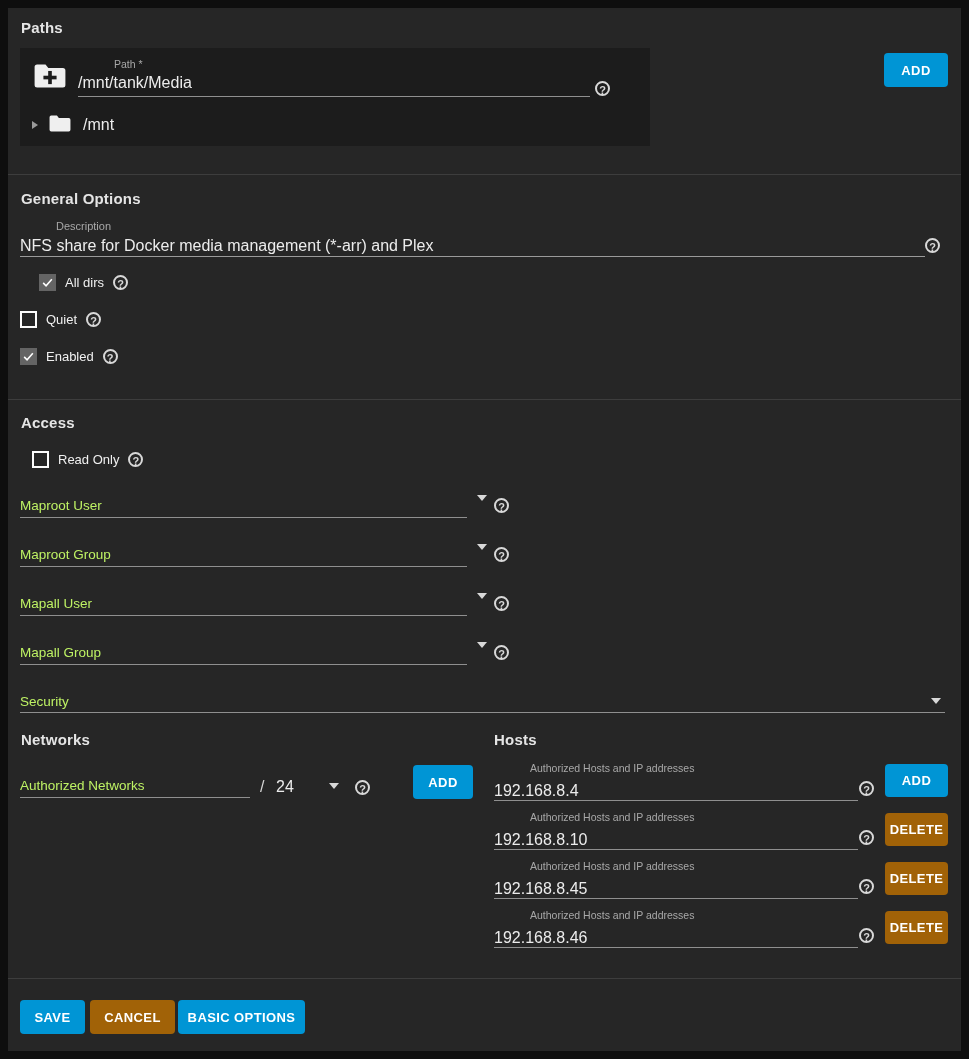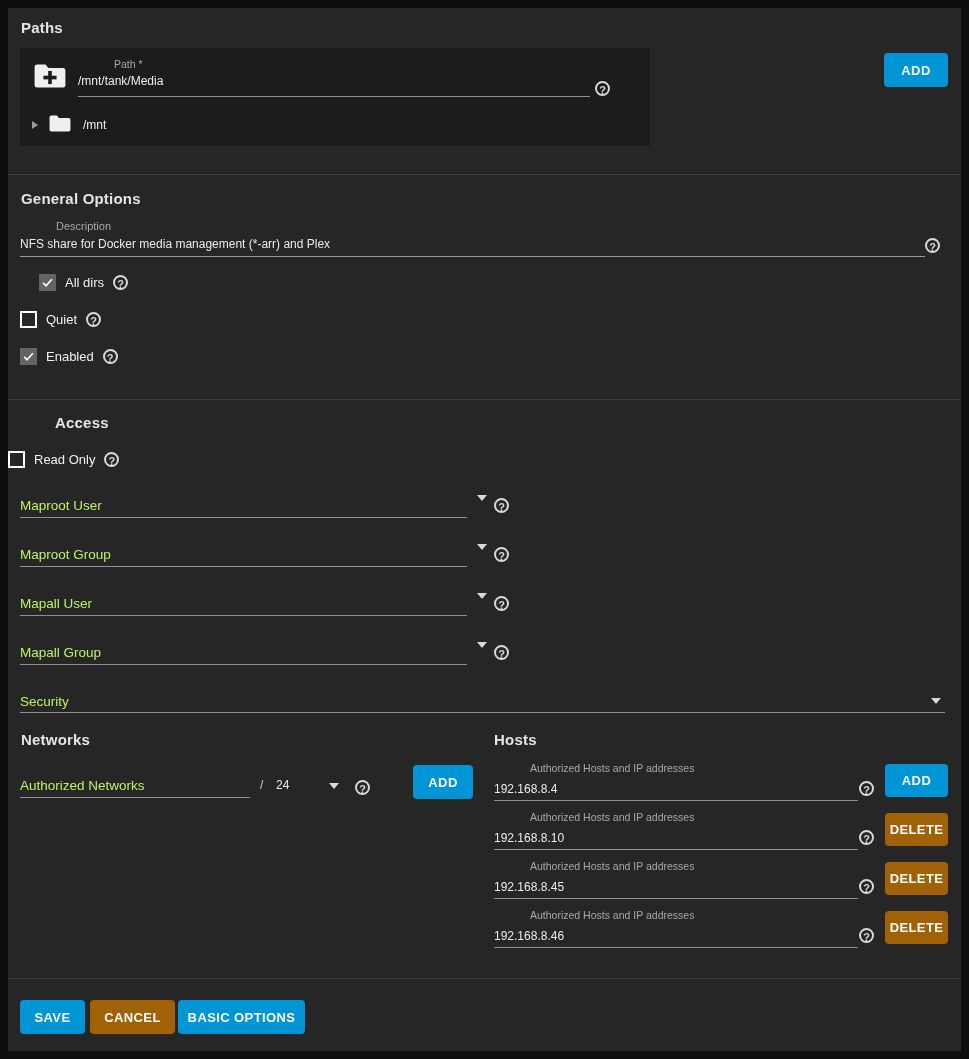--- a/index.html
+++ b/index.html
@@ -3,21 +3,21 @@
 <meta charset="utf-8">
 <style>
   * { margin:0; padding:0; box-sizing:border-box; }
   html,body { width:969px; height:1059px; background:#0e0e0e; font-family:"Liberation Sans", sans-serif; overflow:hidden; }
   .card { position:absolute; left:8px; top:8px; width:953px; height:1043px; background:#262626; }
   .abs { position:absolute; }
   .heading { font-size:15px; font-weight:bold; color:#e5e5e5; letter-spacing:.2px; }
   .divider { position:absolute; left:0; width:953px; height:1px; background:#3d3d3d; }
   .panel { background:#1c1c1c; }
   .small-label { font-size:10.5px; color:#a8a8a8;padding-left:36px; }
-  .value-text { font-size:12px; color:#ececec;text-align:center; }
+  .value-text { font-size:16px; color:#ececec;text-align:center; }
   .field-label { font-size:13.5px; color:#bef264; }
   .underline { height:1px; background:#8f8f8f; }
   .help { width:15px; height:15px; border:2px solid #d8d8d8; border-radius:50%; color:#d8d8d8;
           font-size:11px; font-weight:bold; line-height:14px; text-align:center; display:inline-block; }
   .help::after { content:"?"; }
   .caret-down { width:0; height:0; border-left:5px solid transparent; border-right:5px solid transparent; border-top:6px solid #d8d8d8; }
   .caret-right { width:0; height:0; border-top:4.5px solid transparent; border-bottom:4.5px solid transparent; border-left:6px solid #9a9a9a; }
   .btn { border:none; border-radius:4px; font-family:"Liberation Sans", sans-serif; font-size:13px; font-weight:bold;
          color:#ffffff; letter-spacing:.4px; cursor:pointer; }
   .btn.primary { background:#0095d5; }
@@ -90,23 +90,23 @@
         <svg width="13" height="13" viewBox="0 0 18 18">
           <polyline points="3,9.5 7,13.5 15,4.5" fill="none" stroke="#ffffff" stroke-width="2.2"></polyline>
         </svg>
       </span>
     <span class="cb-label">Enabled</span>
     <span class="help"></span>
   </div>
 
   <div class="divider" style="top:391px;"></div>
 
-  <div class="abs heading" style="left:13px; top:406px;margin-left:34px;">Access</div>
+  <div class="abs heading" style="left:13px; top:406px;">Access</div>
 
-  <div class="abs cb-row" style="left:0; top:443px;">
+  <div class="abs cb-row" style="left:24px; top:443px;">
     <span class="checkbox"></span>
     <span class="cb-label">Read Only</span>
     <span class="help"></span>
   </div>
 
   <div class="abs field-label" style="left:12px; top:490px;">Maproot User</div>
   <div class="abs underline" style="left:12px; top:509px; width:447px;"></div>
   <span class="abs caret-down" style="left:469px; top:487px;"></span>
   <span class="abs help" style="left:486px; top:490px;"></span>
 

